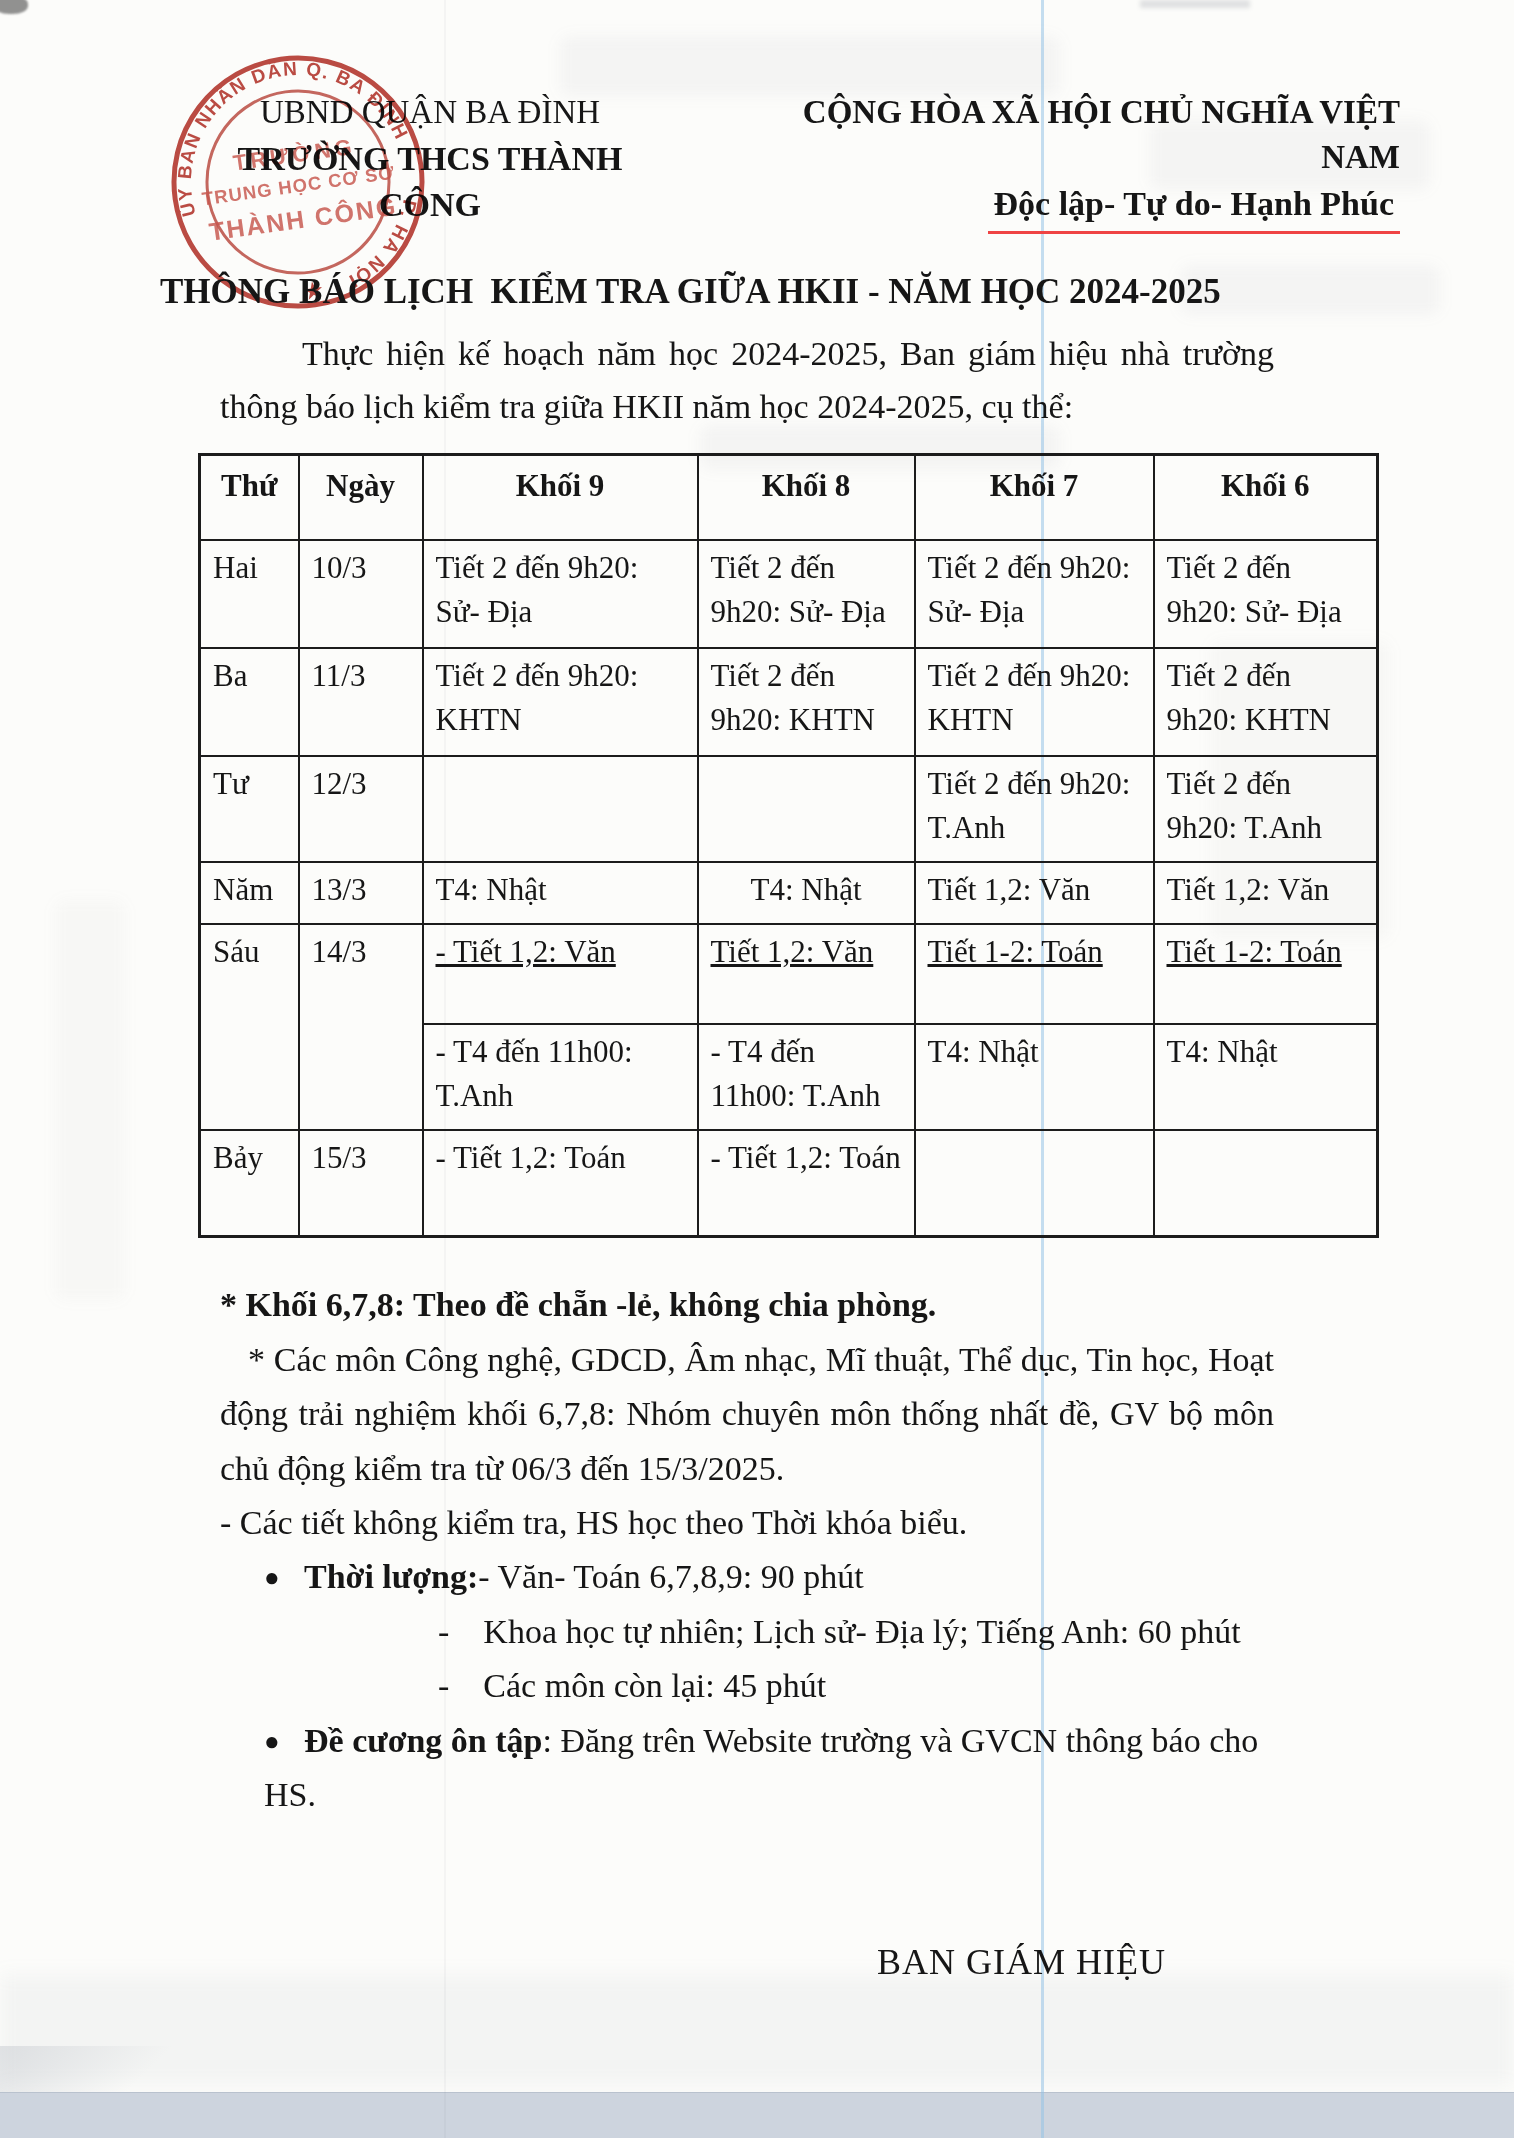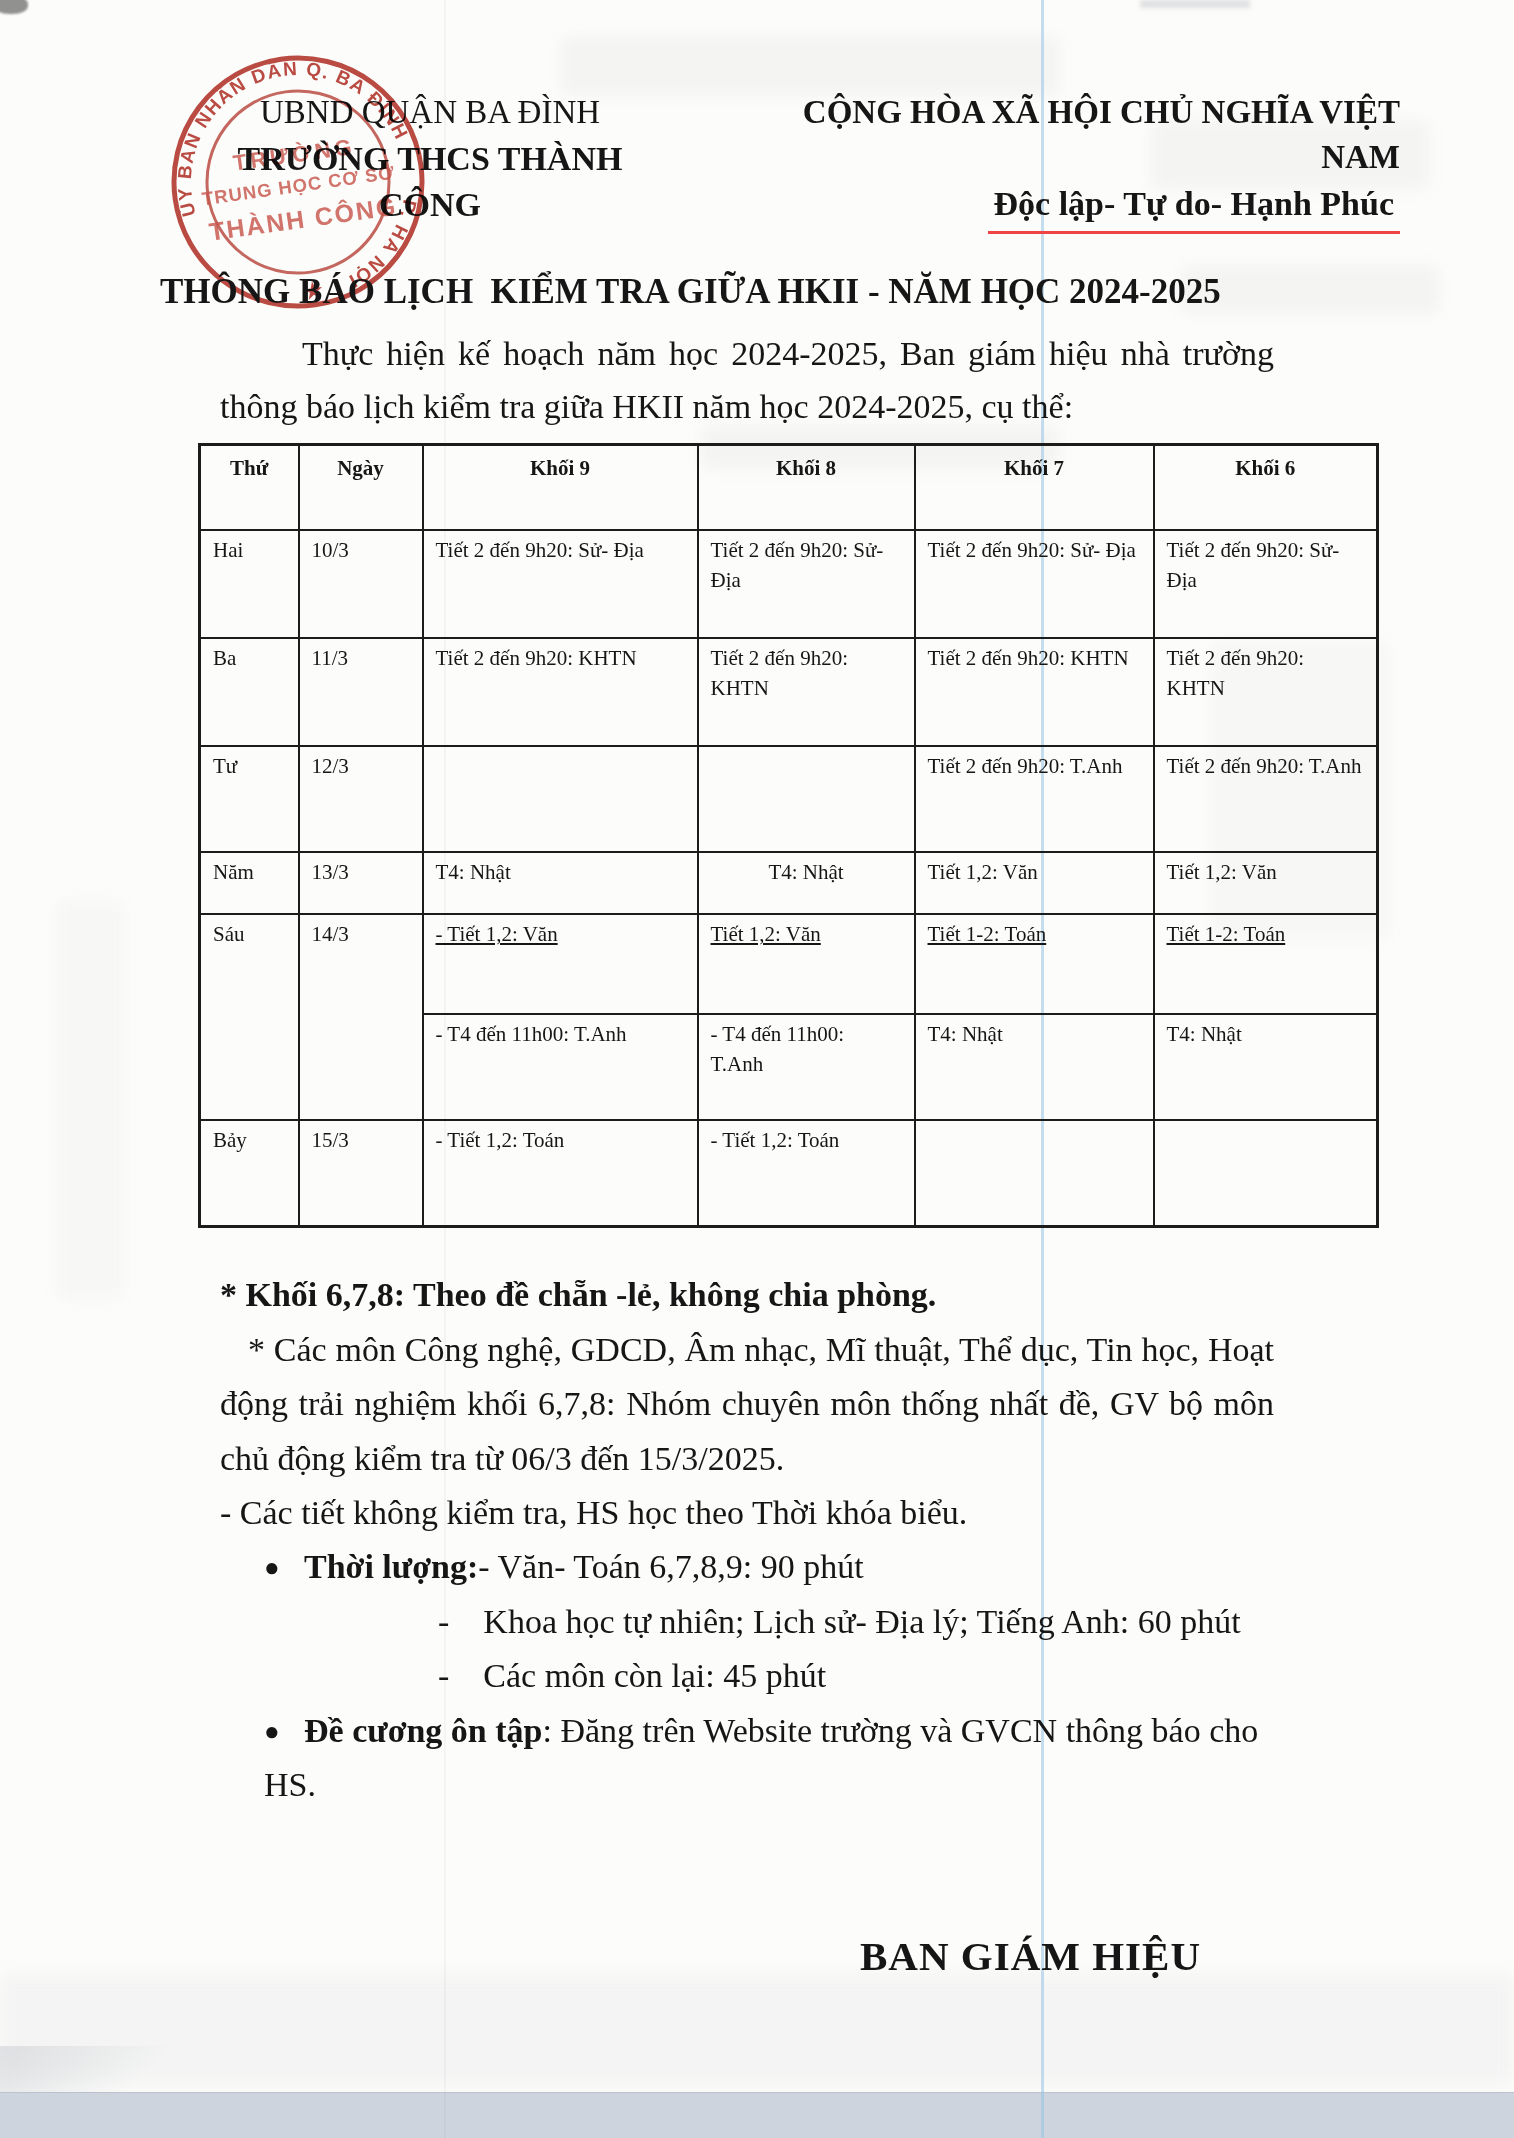--- a/index.html
+++ b/index.html
@@ -34,43 +34,43 @@
   .dateline{position:absolute; left:750px; top:224px; width:650px; text-align:center; font-style:italic; font-size:35px;}
   
   .stamp{position:absolute; left:166px; top:50px; width:264px; height:264px;
          transform:rotate(-8deg); opacity:.9; mix-blend-mode:multiply;}
   
   .doc-body{position:absolute; left:220px; top:272px; width:1054px;}
   .doc-title{font-size:35px; font-weight:bold; text-align:center; white-space:pre; transform:translateX(-60px);}
   .intro{margin-top:16px; font-size:34px; line-height:1.55; text-align:justify; text-indent:82px;}
   .section-heading{margin-top:14px; font-size:34px; font-weight:bold; white-space:pre;}
   
-  table.sched{border-collapse:collapse; margin-top:10px; margin-left:-22px; width:1178px;
-              font-size:21px; line-height:1.4; table-layout:fixed;border-radius:10px;}
+  table.sched{border-collapse:collapse; margin-top:20px; margin-left:-22px; width:1178px;
+              font-size:31px; line-height:1.4; table-layout:fixed;border-radius:10px;}
   table.sched th, table.sched td{border:2px solid #1c1c1c; vertical-align:top; padding:5px 12px; overflow:hidden;}
   table.sched{border:3px solid #1c1c1c;}
   table.sched th{font-weight:bold; text-align:center; height:70px; padding-top:8px;}
   tr.r-hai td{height:96px;}
   tr.r-ba  td{height:96px;}
   tr.r-tu  td{height:94px;}
   tr.r-nam td{height:50px;}
   tr.r-sau1 td.data{height:88px;text-decoration:underline;}
   tr.r-sau2 td{height:94px;}
   tr.r-bay td{height:94px;}
   td.c-mid{vertical-align:middle; height:auto;}
   td.ctr{text-align:center;}
   
   .notes{margin-top:40px; font-size:34px; line-height:1.6;}
   .note-bold{font-weight:bold;}
   .indent30{text-indent:30px;}
   .note-par{text-indent:28px; text-align:justify;}
   .bullet-line{padding-left:44px;}
   .bullet-glyph{display:inline-block; width:40px; font-size:26px; vertical-align:2px;}
   .sub-item{padding-left:218px; white-space:pre-wrap;}
-  .signature{margin-top:112px; font-weight:bold; font-size:41px; width:fit-content; margin-left:auto; margin-right:73px; letter-spacing:1px;}
+  .signature{margin-top:112px; font-weight:normal; font-size:36px; width:fit-content; margin-left:auto; margin-right:108px; letter-spacing:1px;}
 </style>
 </head>
 <body>
 
 <div class="page">
 
   <div class="artifact ghost g1"></div>
   <div class="artifact ghost g2"></div>
   <div class="artifact ghost g3"></div>
   <div class="artifact ghost g4"></div>

